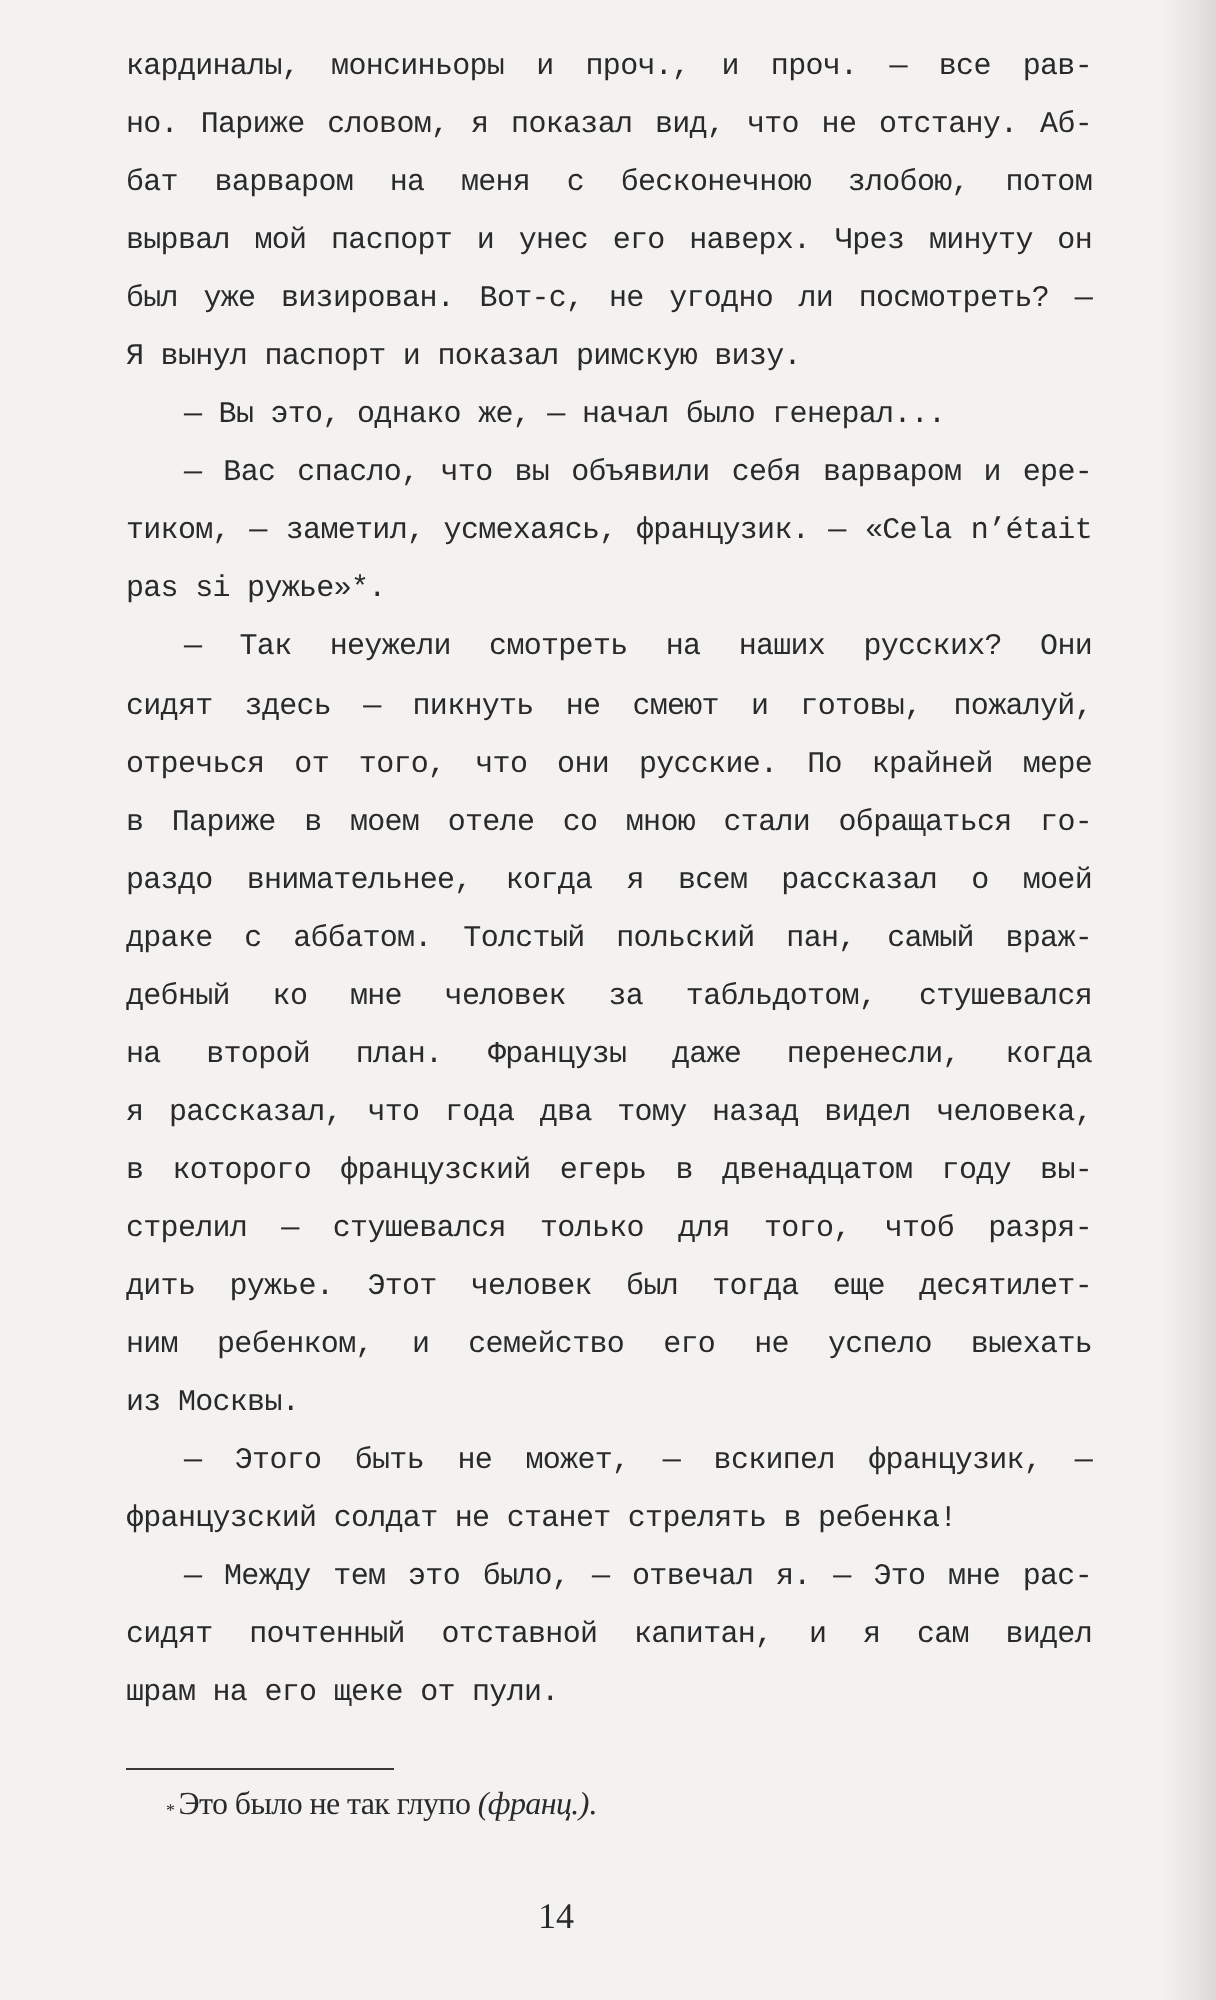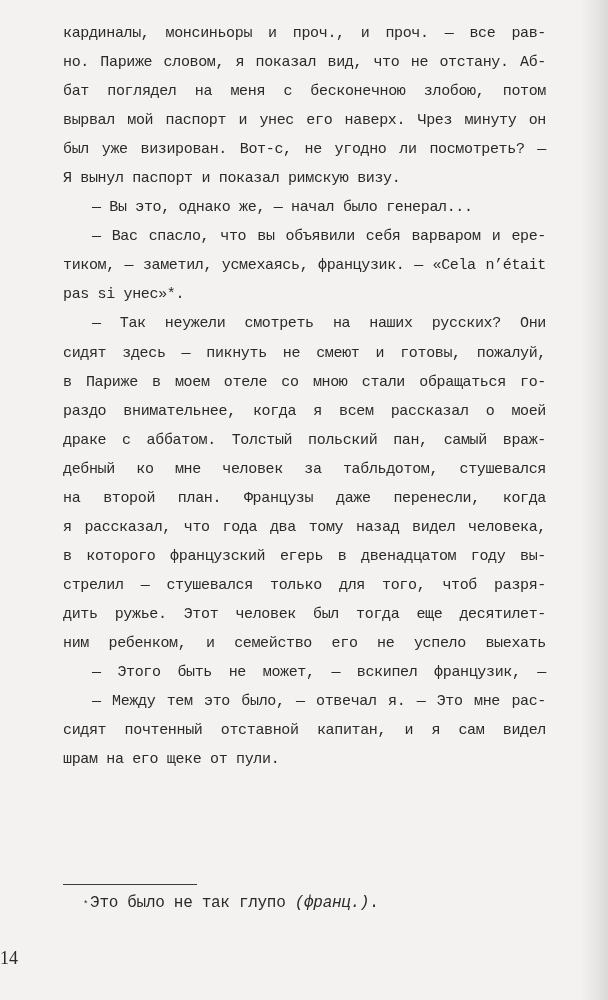--- a/index.html
+++ b/index.html
@@ -22,58 +22,61 @@
   }
   .line { display: block; white-space: nowrap; text-align: justify; text-align-last: justify; height: 29.05px; }
   .line.last { text-align-last: left; }
   .line.indent { padding-left: 29px; }
   .sep {
     position: absolute; left: 63px; top: 884px; width: 134px; height: 0;
     border-top: 1.3px solid #3a3a3a;
   }
   .footnote {
     position: absolute; left: 83px; top: 892px;
-    font-size: 16px; line-height: 22px; letter-spacing: -0.3px; white-space: nowrap; font-family: Liberation Mono, monospace;
+    font-size: 16px; line-height: 22px; letter-spacing: -0.3px; white-space: nowrap;
   }
   .footnote .mark { font-size: 9px; vertical-align: top; position: relative; top: 2px; margin-right: 2px; }
   .footnote .ital { font-style: italic; }
   .page-number {
     position: absolute; left: 0; width: 556px; top: 948px;
-    font-size: 18px;
+    text-align: center; font-size: 18px;
   }
 </style>
 </head>
 <body>
 
 <div class="page-shade"></div>
 
 <div class="body-text">
   <span class="line">кардиналы, монсиньоры и проч., и проч. — все рав-</span>
   <span class="line">но. Париже словом, я показал вид, что не отстану. Аб-</span>
-  <span class="line">бат поглядел на меня с бесконечною злобою, потом</span>
+  <span class="line">бат варваром на меня с бесконечною злобою, потом</span>
   <span class="line">вырвал мой паспорт и унес его наверх. Чрез минуту он</span>
   <span class="line">был уже визирован. Вот-с, не угодно ли посмотреть? —</span>
   <span class="line last">Я вынул паспорт и показал римскую визу.</span>
   <span class="line indent last">— Вы это, однако же, — начал было генерал...</span>
   <span class="line indent">— Вас спасло, что вы объявили себя варваром и ере-</span>
   <span class="line">тиком, — заметил, усмехаясь, французик. — «Cela n’était</span>
-  <span class="line last">pas si унес»*.</span>
+  <span class="line last">pas si ружье»*.</span>
   <span class="line indent">— Так неужели смотреть на наших русских? Они</span>
   <span class="line">сидят здесь — пикнуть не смеют и готовы, пожалуй,</span>
+  <span class="line">отречься от того, что они русские. По крайней мере</span>
   <span class="line">в Париже в моем отеле со мною стали обращаться го-</span>
   <span class="line">раздо внимательнее, когда я всем рассказал о моей</span>
   <span class="line">драке с аббатом. Толстый польский пан, самый враж-</span>
   <span class="line">дебный ко мне человек за табльдотом, стушевался</span>
   <span class="line">на второй план. Французы даже перенесли, когда</span>
   <span class="line">я рассказал, что года два тому назад видел человека,</span>
   <span class="line">в которого французский егерь в двенадцатом году вы-</span>
   <span class="line">стрелил — стушевался только для того, чтоб разря-</span>
   <span class="line">дить ружье. Этот человек был тогда еще десятилет-</span>
   <span class="line">ним ребенком, и семейство его не успело выехать</span>
+  <span class="line last">из Москвы.</span>
   <span class="line indent">— Этого быть не может, — вскипел французик, —</span>
+  <span class="line last">французский солдат не станет стрелять в ребенка!</span>
   <span class="line indent">— Между тем это было, — отвечал я. — Это мне рас-</span>
   <span class="line">сидят почтенный отставной капитан, и я сам видел</span>
   <span class="line last">шрам на его щеке от пули.</span>
 </div>
 
 <div class="sep"></div>
 
 <div class="footnote">
   <span class="mark">*</span><span>Это было не так глупо </span><span class="ital">(франц.)</span><span>.</span>
 </div>

